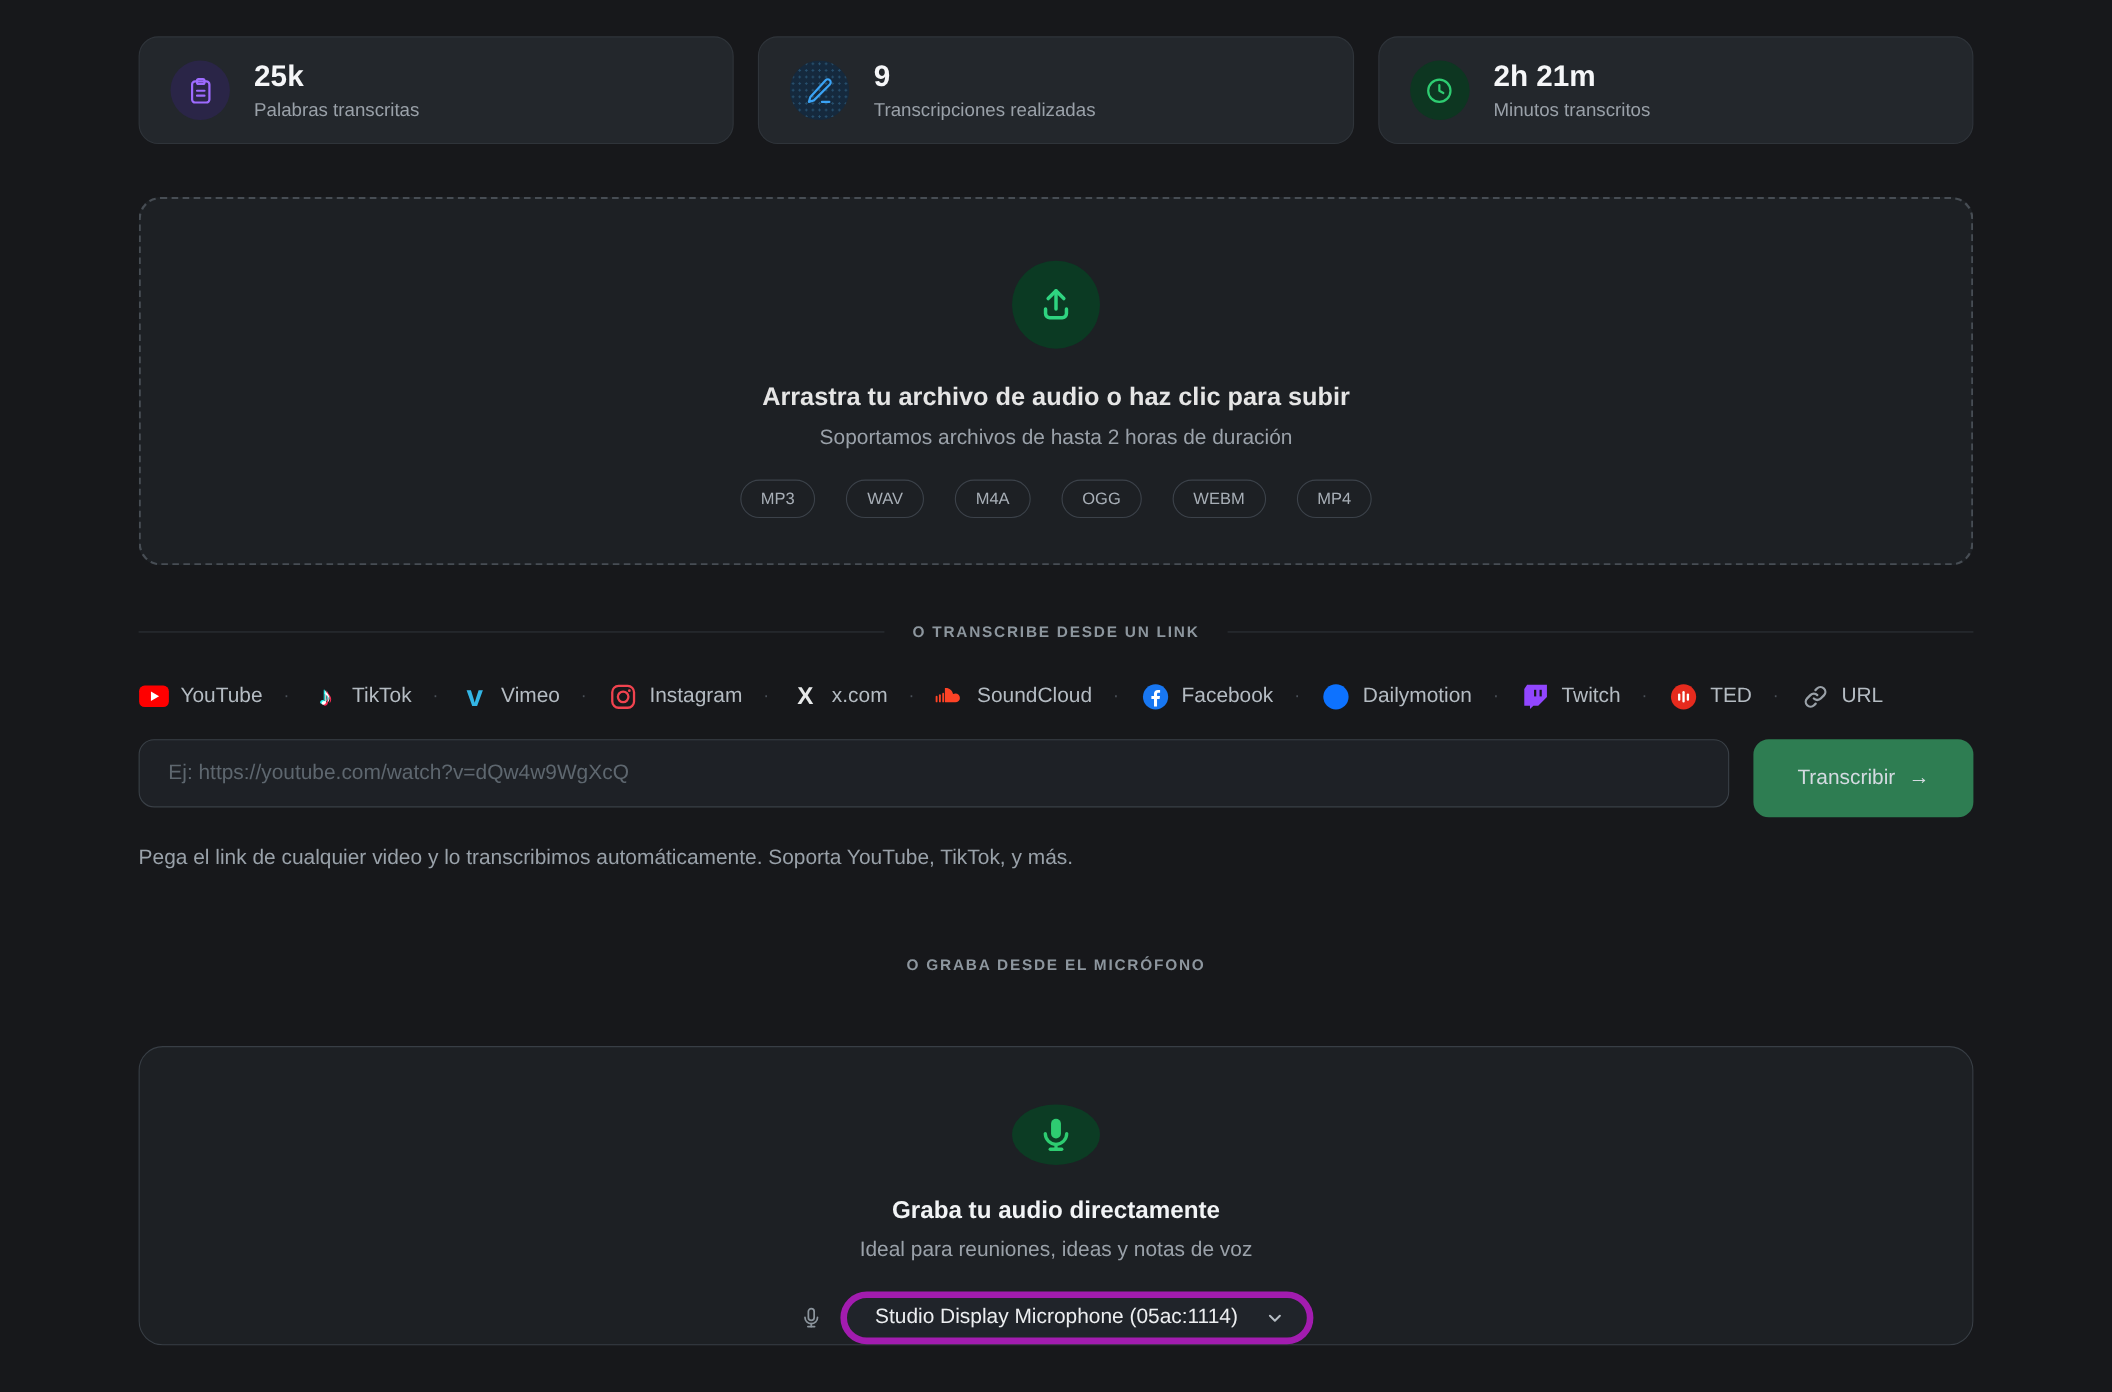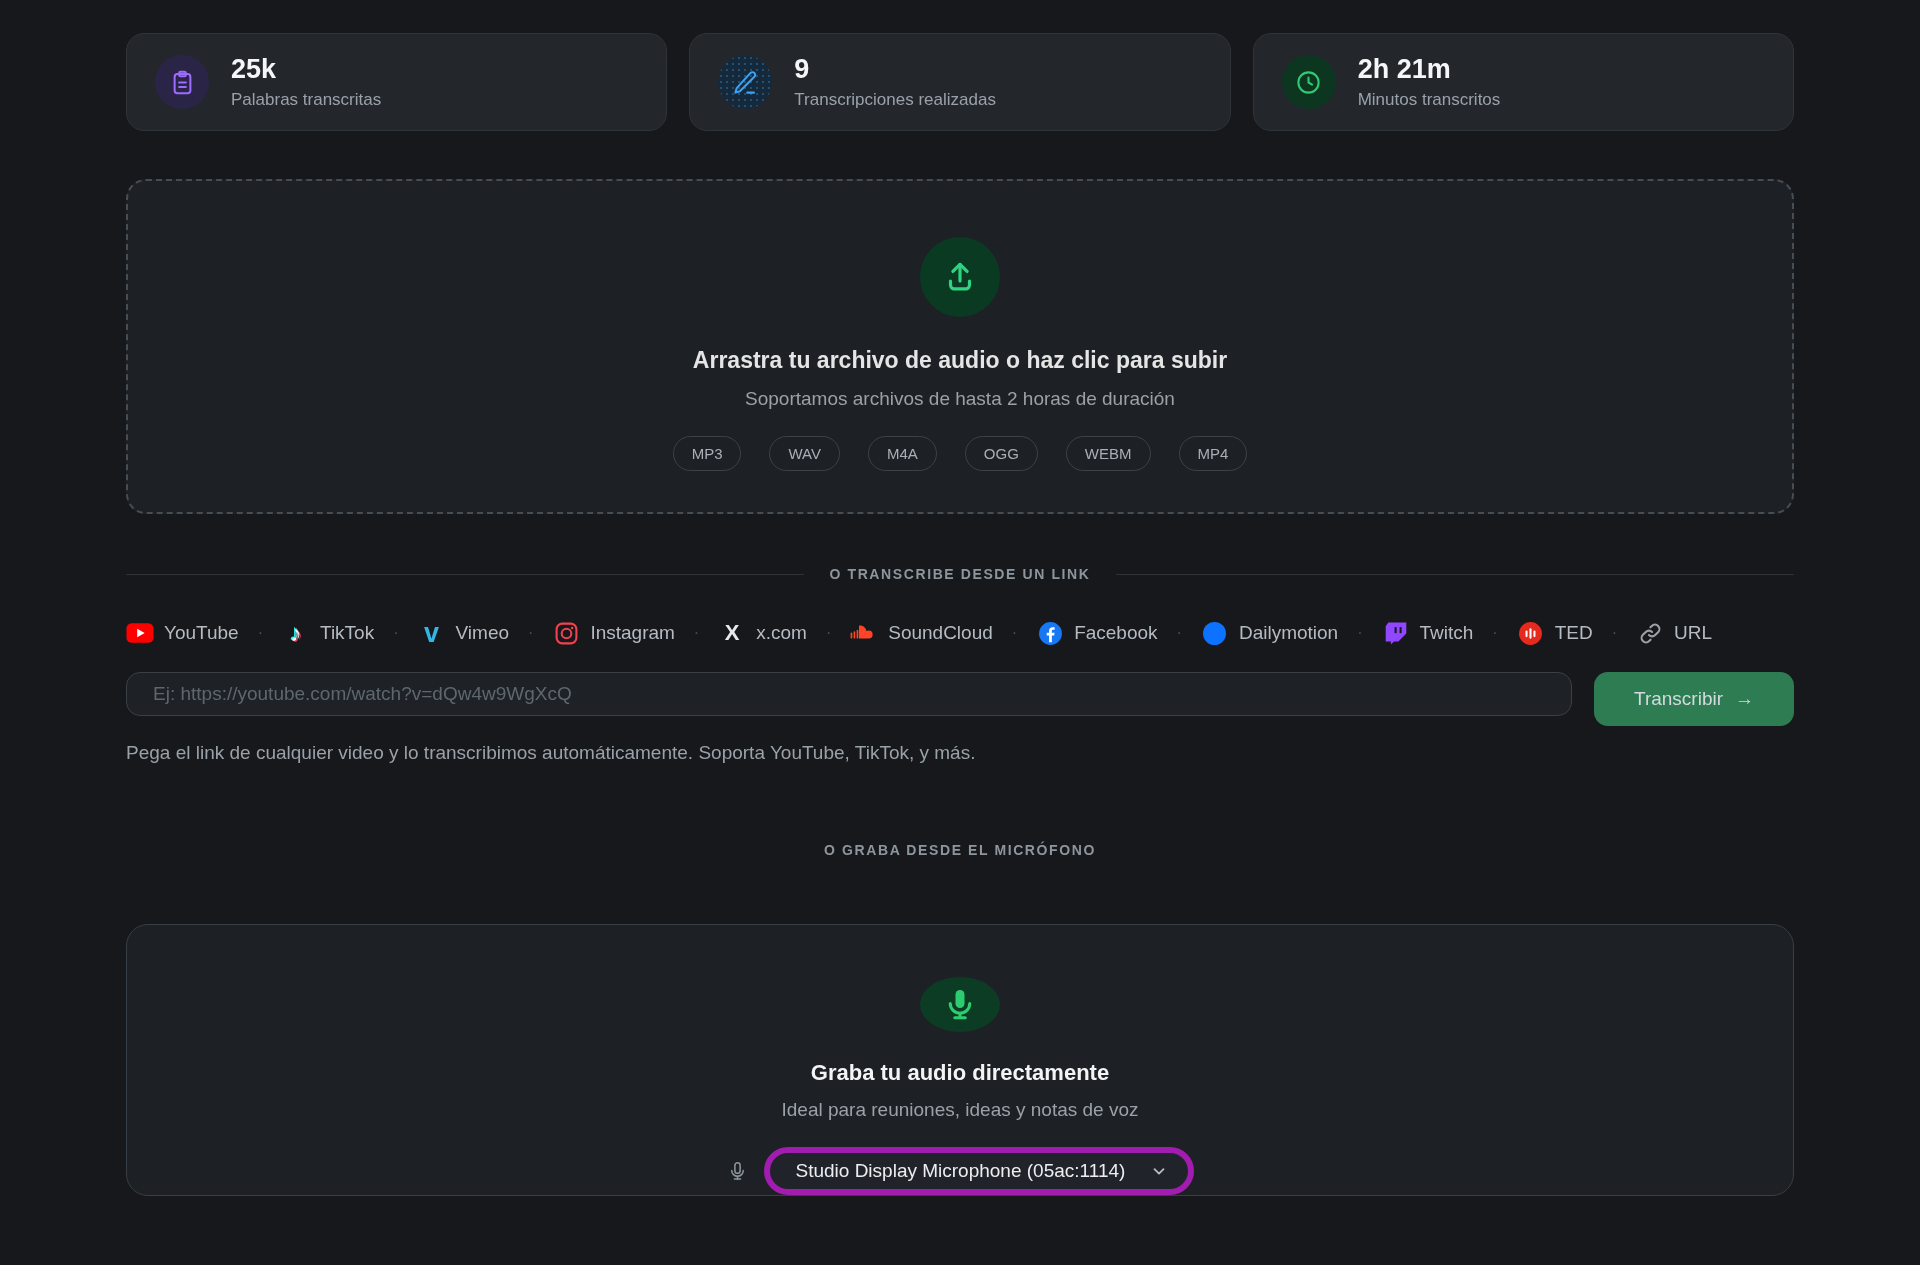--- a/index.html
+++ b/index.html
@@ -85,40 +85,40 @@
     font-size: 23px; color: #ffffff; line-height: 1;
     text-shadow: -1.5px -1px 0 #25f4ee, 1.5px 1px 0 #fe2c55;
   }
   .vimeo-v { font-size: 27px; font-weight: bold; color: #33b5e5; line-height: 0.9; }
   .x-glyph { font-size: 22px; font-weight: bold; color: #e7e9ea; }
   .dailymotion-circle { width: 23px; height: 23px; border-radius: 50%; background: #0d72ff; }
 
   
   .url-row { margin-top: 26px; display: flex; gap: 22px; }
   .url-input {
-    flex: 1; height: 44px;
+    flex: 1; height: 62px;
     background: #1e2126;
     border: 1px solid #3a4047;
     border-radius: 14px;
     padding: 0 26px;
     font-size: 19px; color: #e7e9ec;
     font-family: "Liberation Sans", sans-serif;
     outline: none;
   }
   .url-input::placeholder { color: #5e676f; }
   .transcribe-btn {
-    width: 200px; height: 54px; flex: none;
+    width: 200px; height: 71px; flex: none;
     background: #2e7d52;
     border: none; border-radius: 14px;
     font-size: 19px; color: #d3dae0;
     font-family: "Liberation Sans", sans-serif;
     display: flex; align-items: center; justify-content: center; gap: 12px;
     cursor: pointer;
   }
-  .help-text { margin-top: 16px; font-size: 19px; color: #99a1a9; }
+  .help-text { margin-top: 26px; font-size: 19px; color: #99a1a9; }
 
   
   .record-card {
     margin-top: 40px; height: 272px;
     background: #1d2024;
     border: 1px solid #383e45;
     border-radius: 22px;
     display: flex; flex-direction: column; align-items: center;
     padding-top: 52px;
     justify-content: center;

